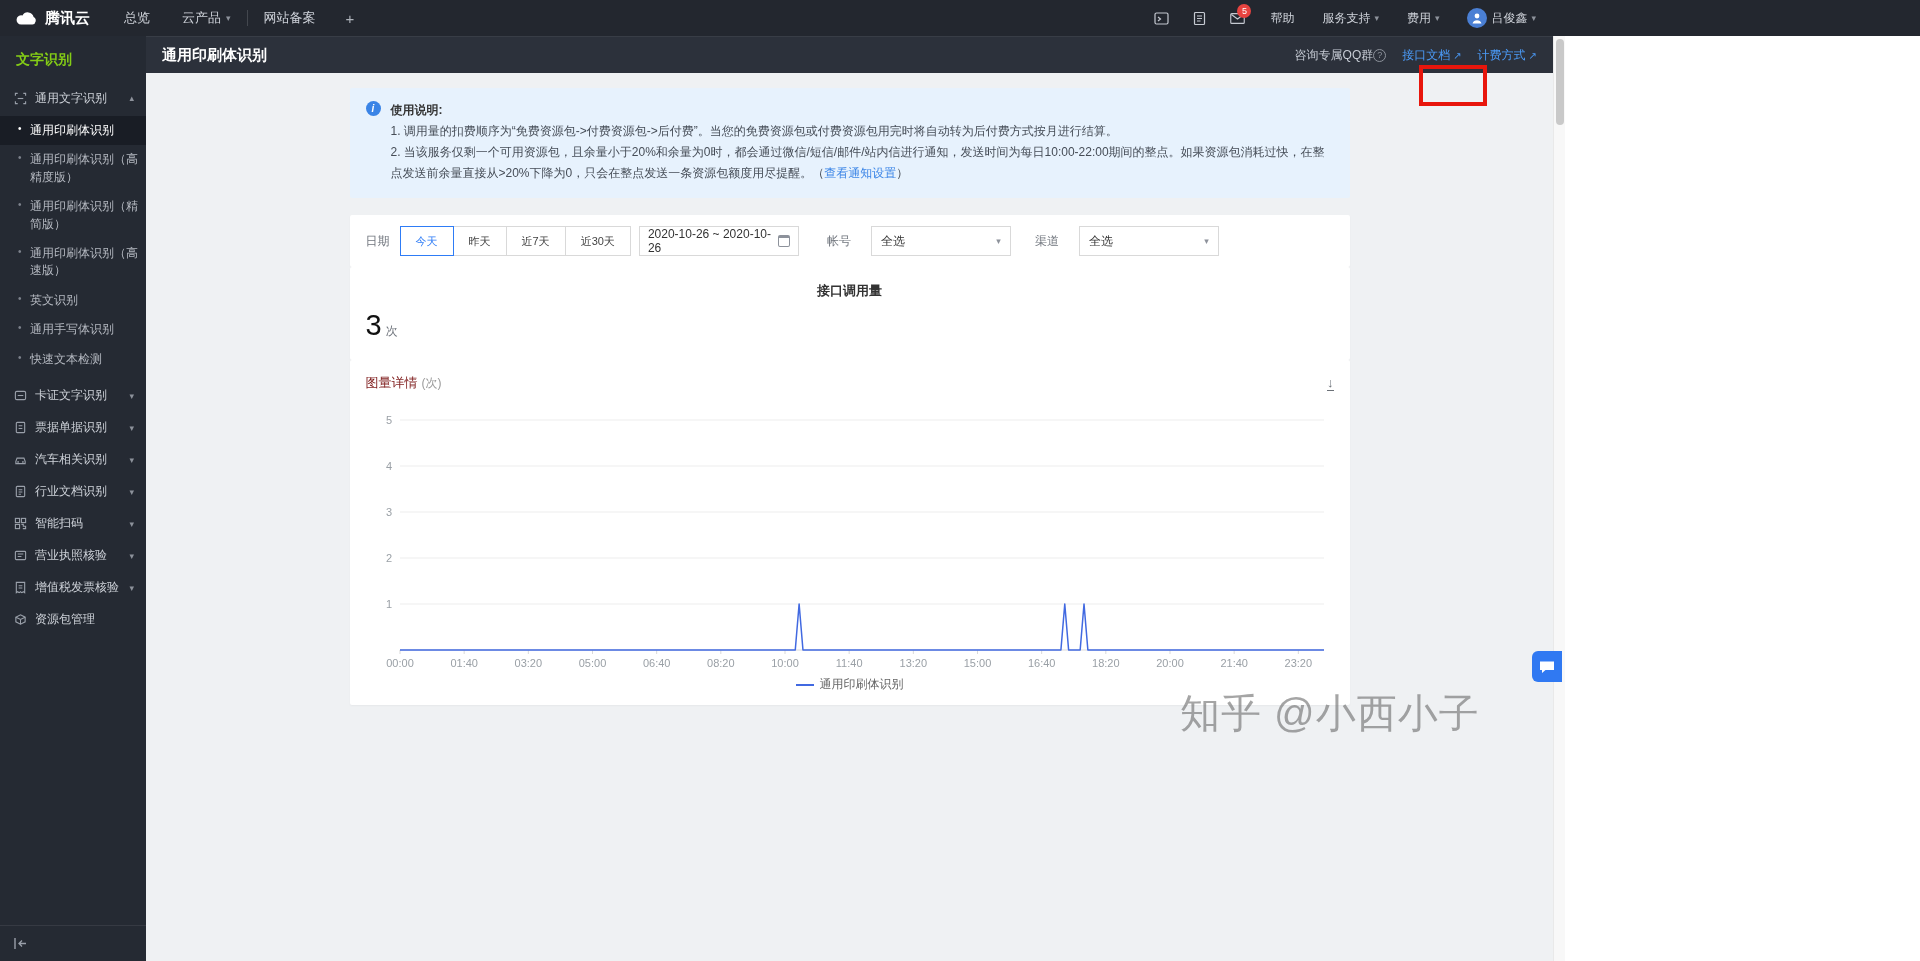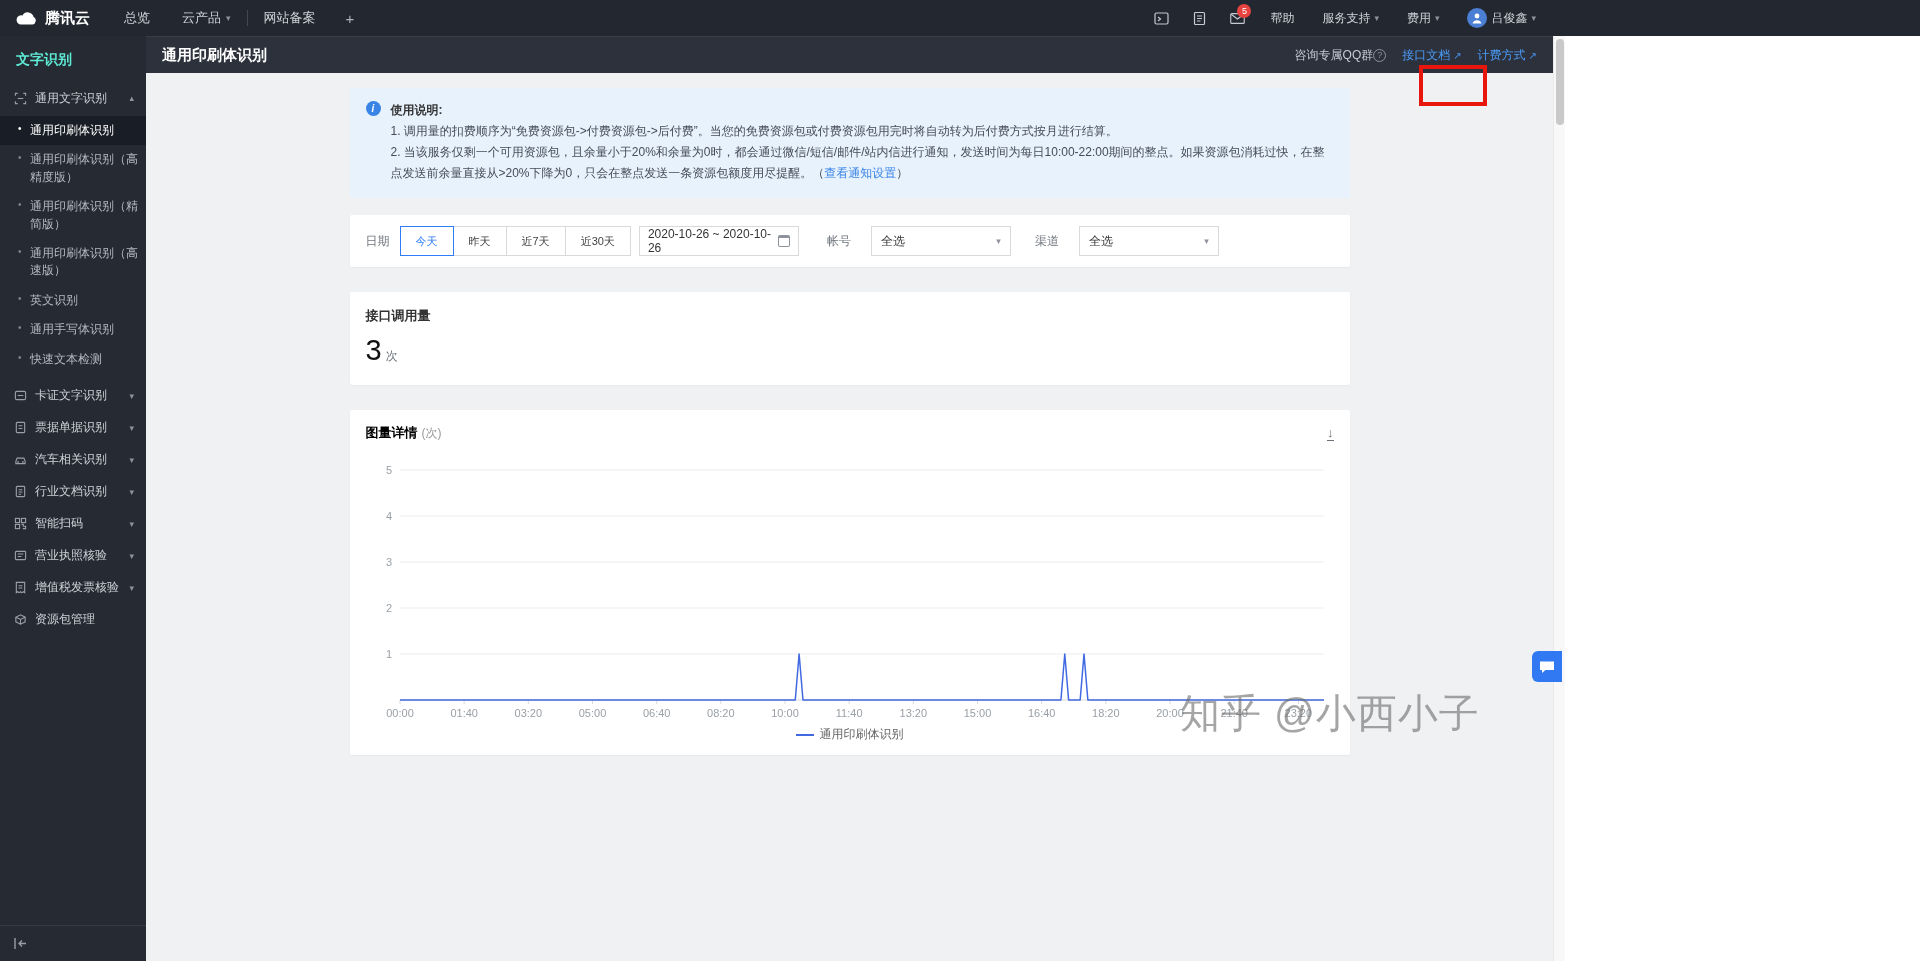--- a/index.html
+++ b/index.html
@@ -18,21 +18,21 @@
   .tn-icon { width:34px; height:36px; display:flex; align-items:center; justify-content:center; position:relative; cursor:pointer; color:#c6cad2; }
   .tn-icon svg { width:15px; height:15px; }
   .badge { position:absolute; top:4px; right:3px; min-width:14px; height:14px; border-radius:7px; background:#e64340; color:#fff; font-size:9px; line-height:14px; text-align:center; padding:0 3px; }
   .tn-text { padding:0 12px; font-size:12px; height:36px; display:flex; align-items:center; gap:4px; cursor:pointer; }
   .caret { font-size:9px; color:#8d929b; }
   .avatar { width:20px; height:20px; border-radius:50%; background:#4a7fd4; display:flex; align-items:center; justify-content:center; overflow:hidden; }
   .avatar svg { width:14px; height:14px; }
 
   
   .sidebar { position:absolute; left:0; top:36px; width:146px; height:925px; background:#252a33; color:#b9bdc5; z-index:10; }
-  .sidebar-title { padding:15px 16px 13px; font-size:14px; font-weight:bold; color:#5eead4; }
+  .sidebar-title { padding:15px 16px 13px; font-size:14px; font-weight:bold; color:#84cc16; }
   .side-group-header { height:32px; display:flex; align-items:center; padding:0 12px 0 14px; font-size:12px; color:#ced2d9; cursor:pointer; }
   .side-group-header .gicon { width:13px; height:13px; margin-right:8px; flex:0 0 auto; color:#9aa0aa; }
   .side-group-header .caret { margin-left:auto; }
   .side-children { padding:2px 0 6px; }
   .side-child { position:relative; padding:6px 8px 6px 30px; font-size:12px; line-height:1.45; cursor:pointer; color:#b4b8c0; }
   .side-child::before { content:"•"; position:absolute; left:18px; top:6px; font-size:10px; color:#7d828c; }
   .side-child.active { background:#191d25; color:#fff; }
   .side-child.active::before { color:#fff; }
   .sidebar-footer { position:absolute; left:0; bottom:0; width:100%; height:36px; border-top:1px solid rgba(255,255,255,.08); display:flex; align-items:center; padding-left:13px; color:#9aa0aa; cursor:pointer; }
   .sidebar-footer svg { width:15px; height:13px; }
@@ -44,21 +44,21 @@
   .banner-close { margin-left:auto; color:#aeb3bb; font-size:16px; cursor:pointer; line-height:1; }
   .page-header { height:37px; background:#2c313b; border-top:1px solid rgba(255,255,255,.06); display:flex; align-items:center; padding:0 16px; flex:0 0 auto; }
   .page-title { font-size:15px; font-weight:bold; color:#fff; }
   .header-right { margin-left:auto; display:flex; align-items:center; gap:16px; font-size:12px; }
   .qq-entry { color:#c8cdd6; display:flex; align-items:center; gap:0; cursor:pointer; }
   .qmark { display:inline-flex; width:13px; height:13px; border:1px solid #8d929b; border-radius:50%; align-items:center; justify-content:center; font-size:9px; color:#8d929b; }
   .hlink { color:#4b9bf8; display:flex; align-items:center; gap:3px; cursor:pointer; text-decoration:none; }
   .ext { font-size:10px; }
 
   .content { flex:1 1 auto; overflow:hidden; padding-top:15px; }
-  .card { width:1000px; margin:0 auto 25px; background:#fff; border-radius:2px; box-shadow:0 1px 2px rgba(0,0,0,.04); }
+  .card { width:1000px; margin:0 auto 0; background:#fff; border-radius:2px; box-shadow:0 1px 2px rgba(0,0,0,.04); }
 
   
   .notice { width:1000px; margin:0 auto 17px; background:#e7f2fd; padding:12px 16px 14px; display:flex; gap:10px; border-radius:2px; }
   .info-ic { flex:0 0 auto; width:15px; height:15px; border-radius:50%; background:#3a84e6; color:#fff; font-size:10px; font-style:italic; font-weight:bold; display:flex; align-items:center; justify-content:center; margin-top:1px; }
   .notice-body { font-size:12px; color:#464d57; line-height:1.75; }
   .notice-title { font-weight:bold; color:#333; }
   .notice-link { color:#3a84e6; cursor:pointer; }
 
   
   .filter-card { height:52px; display:flex; align-items:center; padding:0 16px; }
@@ -67,29 +67,29 @@
   .btn { height:30px; padding:0 15px; background:#fff; border:1px solid #d9d9d9; font-size:11px; color:#444; margin-left:-1px; cursor:pointer; position:relative; }
   .btn:first-child { margin-left:0; }
   .btn.active { color:#2e7cf6; border-color:#2e7cf6; z-index:1; }
   .date-input { margin-left:8px; height:30px; width:160px; border:1px solid #d9d9d9; display:flex; align-items:center; justify-content:space-between; padding:0 8px; font-size:12px; color:#333; cursor:pointer; background:#fff; }
   .cal-icon { width:12px; height:12px; border:1px solid #8d929b; border-top:3px solid #8d929b; border-radius:2px; }
   .sel { margin-left:10px; height:30px; width:140px; border:1px solid #d9d9d9; display:flex; align-items:center; justify-content:space-between; padding:0 9px; font-size:12px; color:#333; cursor:pointer; background:#fff; }
   .ml28 { margin-left:28px; } .ml24 { margin-left:24px; }
 
   
   .stats-card { padding:15px 16px 18px; }
-  .stats-title { font-size:13px; font-weight:bold; color:#333; }
+  .stats-title { font-size:13px; font-weight:bold; color:#333;text-align:center; }
   .stats-value-row { margin-top:9px; display:flex; align-items:baseline; gap:4px; }
   .stats-value { font-size:29px; color:#111; }
   .stats-unit { font-size:12px; color:#70757d; }
 
   
   .chart-card { padding:14px 16px 12px; position:relative; }
   .chart-title-row { display:flex; align-items:center; }
-  .chart-title { font-size:13px; font-weight:bold; color:#000000; }
+  .chart-title { font-size:13px; font-weight:normal; color:#7f1d1d; }
   .chart-unit { font-size:12px; color:#9a9a9a; margin-left:4px; }
   .dl-btn { margin-left:auto; color:#6b7077; font-size:13px; cursor:pointer; border-bottom:1.5px solid #6b7077; line-height:1; padding-bottom:1px; }
   .chart-svg { display:block; margin-top:14px; }
   .chart-svg .tick { font-size:11px; fill:#9aa0a6; font-family:"Liberation Sans","DejaVu Sans",sans-serif; }
   .chart-legend { display:flex; align-items:center; justify-content:center; gap:6px; font-size:12px; color:#666; margin-top:2px; cursor:pointer; }
   .legend-line { display:inline-block; width:18px; height:2px; }
 
   
   .watermark { position:absolute; left:1180px; top:686px; font-size:40px; color:#6f6f6f; opacity:.62; white-space:nowrap; z-index:5; letter-spacing:1px; pointer-events:none; }
   .red-box { position:absolute; left:1419px; top:65px; width:68px; height:41px; border:4px solid #e8160c; z-index:20; pointer-events:none; }

